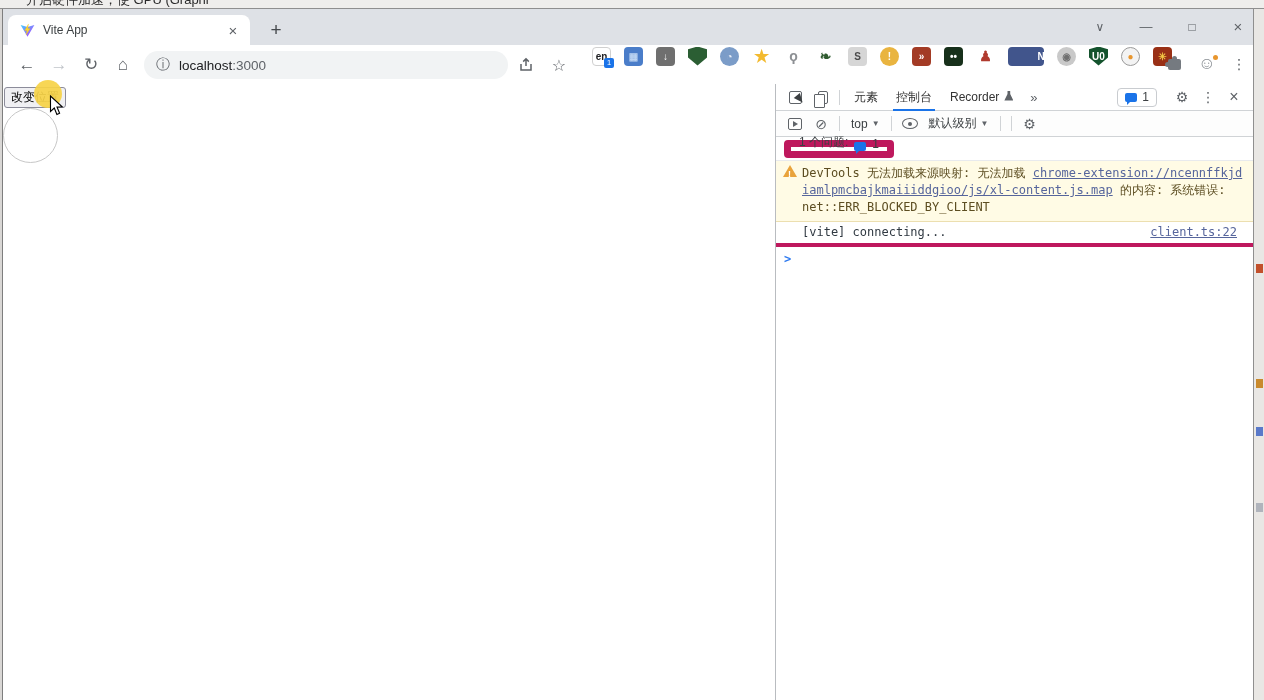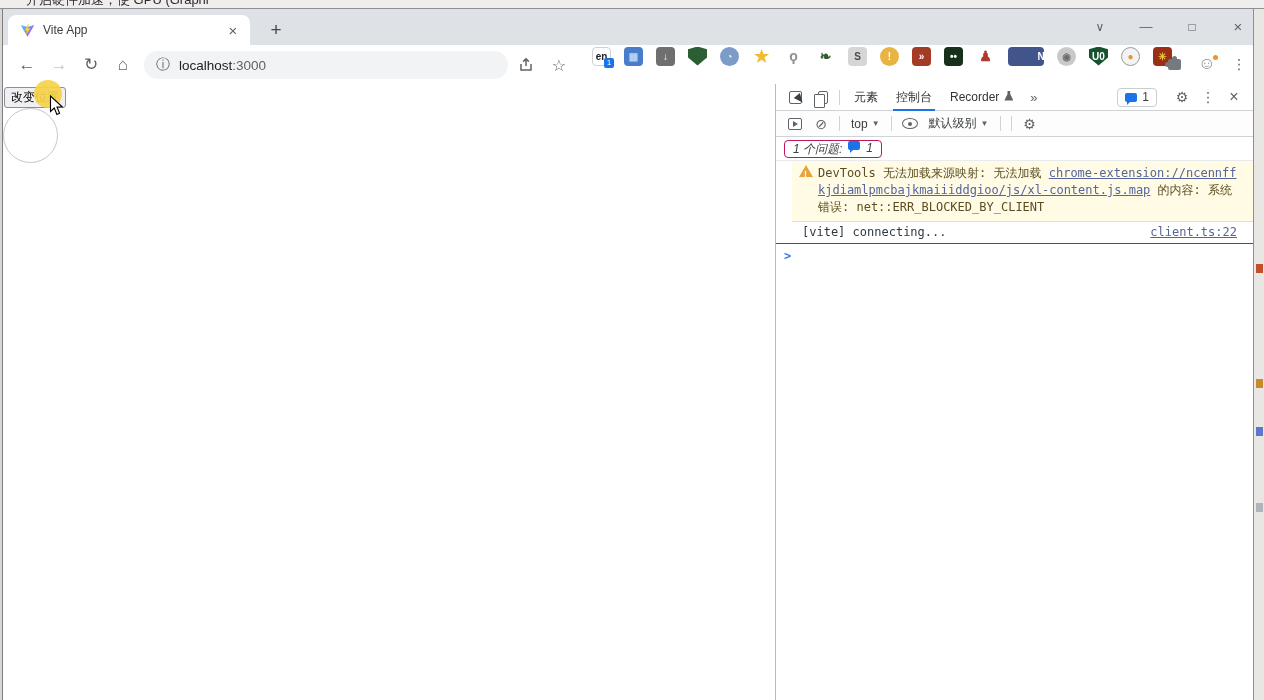--- a/index.html
+++ b/index.html
@@ -75,28 +75,28 @@
   .device-icn { width:10px; height:13px; border:1.5px solid #5f6368; border-radius:2px; position:relative; background:#fff; margin-left:4px; }
   .device-icn::before { content:""; position:absolute; left:-5px; top:2px; width:9px; height:12px; border:1.5px solid #5f6368; background:#fff; border-radius:1px; }
   .eye-icn { width:16px; height:11px; border:1.5px solid #5f6368; border-radius:50%; display:flex; align-items:center; justify-content:center; }
   .eye-icn::after { content:""; width:4px; height:4px; border-radius:50%; background:#5f6368; }
   .dd { display:flex; align-items:center; gap:4px; color:#3c4043; padding:0 6px; }
   .dd .car { font-size:8px; color:#5f6368; }
   .dt-filter { flex:1; height:19px; margin:0 8px 0 6px; border:1px solid #c9ccd0; border-radius:2px; font-size:12px; padding:0 6px; color:#333; background:#fff; font-family:"Liberation Sans",sans-serif; }
   .dt-filter::placeholder { color:#80868b; }
 
   .issues-row { height:24px; display:flex; align-items:center; padding:0 8px; border-bottom:1px solid #e8eaed; }
-  .issue-pill { display:flex; align-items:flex-start; gap:6px; border:1px solid #be185d; border-radius:4px; height:18px; padding:0 8px; color:#3c4043; font-size:12px;font-style:italic; }
+  .issue-pill { display:flex; align-items:flex-end; gap:6px; border:7px solid #be185d; border-radius:4px; height:18px; padding:0 8px; color:#3c4043; font-size:12px; }
 
   .console { font-family:"DejaVu Sans Mono","Liberation Mono",monospace; font-size:12px; }
-  .msg-warn { position:relative; background:var(--c-warnbg,#fffbe5); border-bottom:1px solid #ecdfb0; padding:4px 10px 5px 26px; line-height:17px; color:var(--c-warntext,#5c4d21);margin-left:16px; }
+  .msg-warn { position:relative; background:var(--c-warnbg,#fffbe5); border-bottom:1px solid #ecdfb0; padding:4px 10px 5px 26px; line-height:17px; color:var(--c-warntext,#5c4d21); }
   .msg-warn .wicn { position:absolute; left:7px; top:4px; width:0; height:0; border-left:7px solid transparent; border-right:7px solid transparent; border-bottom:12px solid var(--c-warnicon,#e9a33b); }
   .msg-warn .wicn::after { content:"!"; position:absolute; left:-2px; top:1px; color:#fff; font-size:9px; font-weight:bold; font-family:"Liberation Sans",sans-serif; }
   .msg-warn a, .msg-row a { color:var(--c-link,#56659c); text-decoration:underline; word-break:break-all; cursor:pointer; }
-  .msg-row { position:relative; border-bottom:1px solid #be185d; padding:3px 100px 3px 26px; line-height:15px; color:#303942; }
+  .msg-row { position:relative; border-bottom:4px solid #be185d; padding:3px 100px 3px 26px; line-height:15px; color:#303942; }
   .msg-src { position:absolute; right:16px; top:3px; }
   .prompt-row { padding:5px 8px; }
   .prompt-chev { color:var(--c-prompt,#2f7bf0); font-weight:bold; font-size:12px; }
 
   svg { display:block; }
 </style>
 </head>
 <body>
 
 <div class="bg-top">

